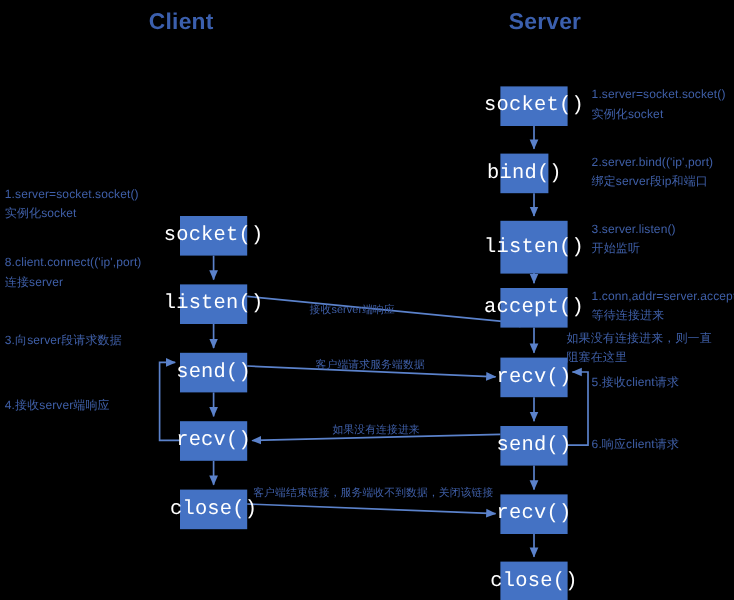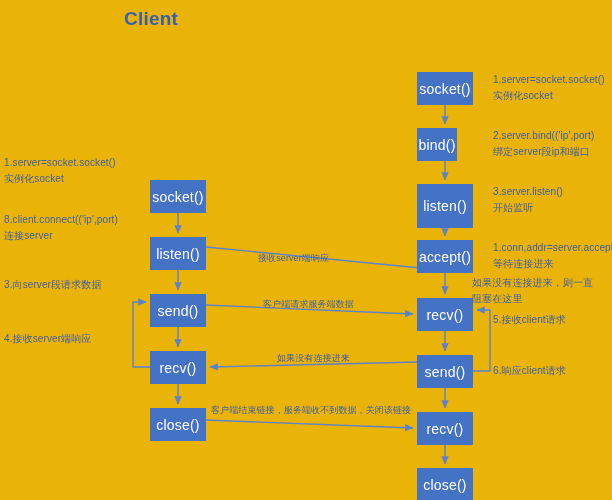--- a/index.html
+++ b/index.html
@@ -7,41 +7,42 @@
     padding: 0;
     background: #ffffff;
   }
   body {
     font-family: "Liberation Sans", "DejaVu Sans", sans-serif;
   }
   #canvas {
     position: relative;
     width: 612px;
     height: 500px;
-    background: #eab308;
+    background: #000000;
     overflow: hidden;
   }
   .title {
     position: absolute;
     font-size: 19px;
     font-weight: bold;
     color: #3B5FAD;
     letter-spacing: 0.2px;
     white-space: nowrap;
   }
   .node {
     position: absolute;
     background: #4472C4;
     color: #ffffff;
-    font-size: 14px;
+    font-size: 17px;
     display: flex;
     align-items: center;
     justify-content: center;
     box-sizing: border-box;
     letter-spacing: 0.2px;
+    font-family: Liberation Mono, monospace;
   }
   .note {
     position: absolute;
     font-size: 10px;
     color: #3F5FA8;
     line-height: 1.55;
     white-space: pre-line;
     letter-spacing: 0.1px;
   }
   .edge-label {
@@ -60,20 +61,21 @@
     pointer-events: none;
   }
 </style>
 </head>
 <body>
 
 <div id="canvas">
 
   <div class="title" style="left:124px; top:8px;">Client</div>
 
+  <div class="title" style="left:424px; top:8px;">Server</div>
 
   <svg class="wires" viewBox="0 0 612 500">
     <defs>
       <marker id="ah" markerWidth="7" markerHeight="7" refX="5.6" refY="3" orient="auto" markerUnits="strokeWidth">
         <path d="M0,0.4 L6,3 L0,5.6 z" fill="#5B82CB"></path>
       </marker>
     </defs>
     <g stroke="#5B82CB" stroke-width="1.4" fill="none" marker-end="url(#ah)">
 
       <path d="M178,213 L178,233"></path>

